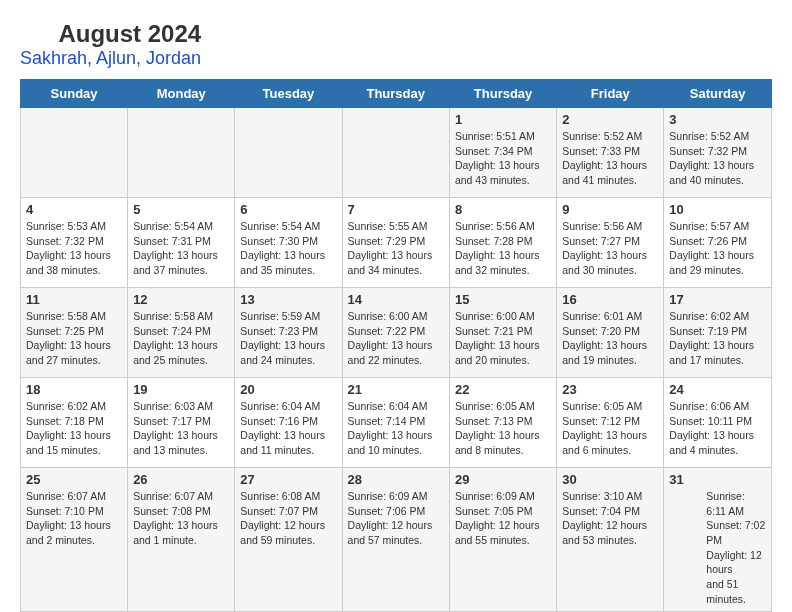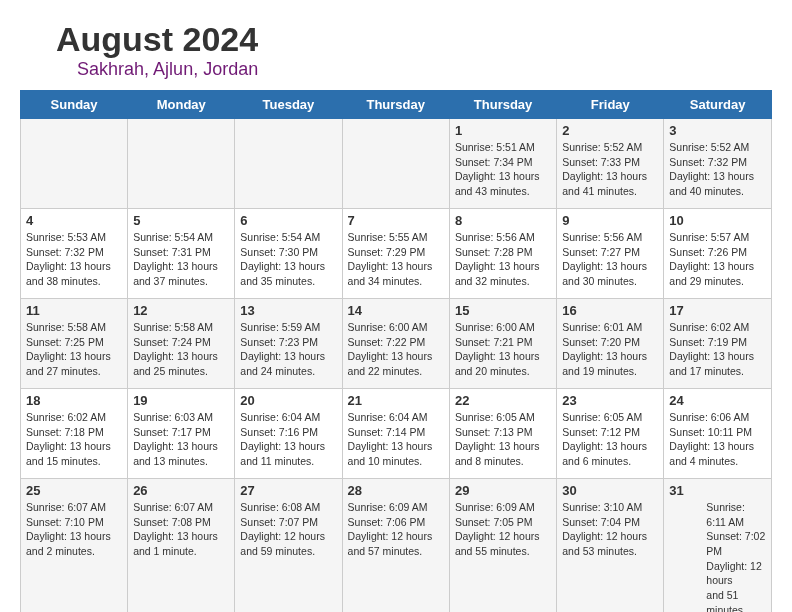--- a/index.html
+++ b/index.html
@@ -22,29 +22,29 @@
       align-items: flex-start;
     }
     .logo-line {
       display: flex;
       align-items: center;
     }
     .title-area {
       text-align: right;
     }
     .title-area h1 {
-      font-size: 34px;
+      font-size: 24px;
       font-weight: bold;
       color: #333;
       margin-left: 36px;
     }
     .title-area h2 {
       font-size: 18px;
       font-weight: normal;
-      color: #701a75;
+      color: #1d4ed8;
     }
     table {
       width: 100%;
       border-collapse: collapse;
       font-size: 11px;
     }
     thead tr th {
       background: #2c6fad;
       color: #fff;
       text-align: center;

